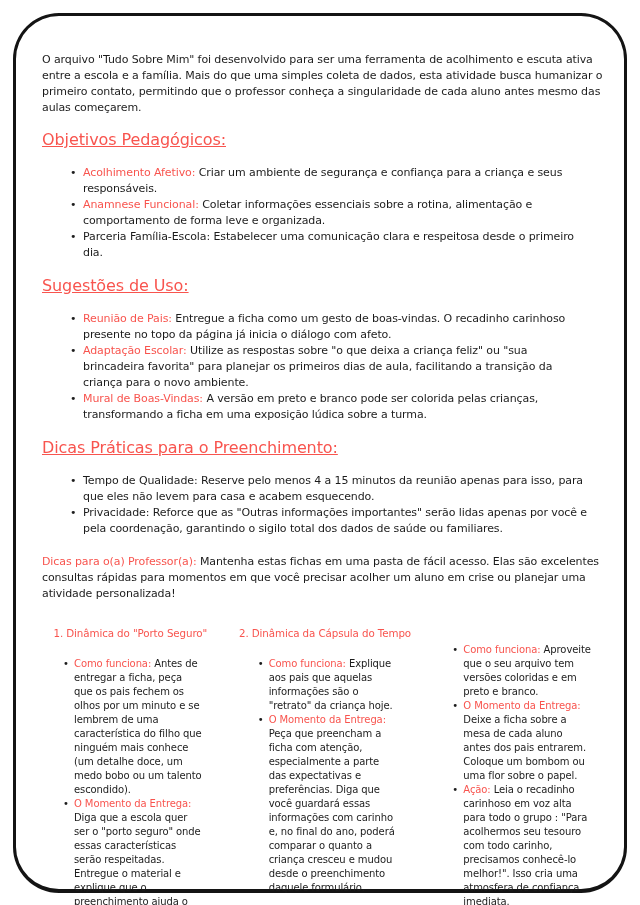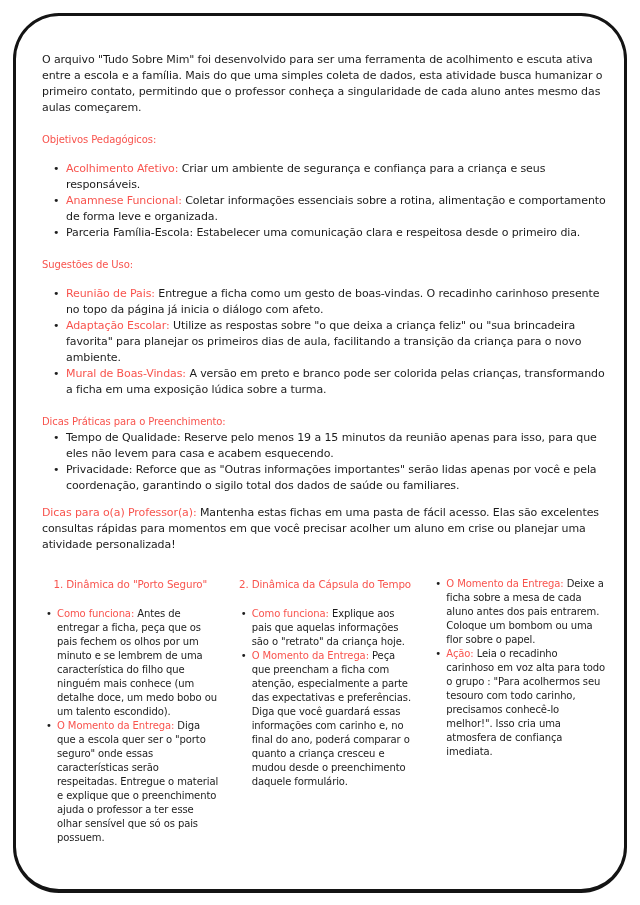--- a/index.html
+++ b/index.html
@@ -29,27 +29,28 @@
     position:absolute;
     left:42px;right:32px;top:52px;
     font-size:11px;
     line-height:16px;
     letter-spacing:-0.1px;
   }
   p{margin:0;}
   .intro{margin-bottom:12px;}
   .heading{
     color:var(--accent);
-    font-size:10px;
+    font-size:16px;
     font-weight:400;
     margin:16px 0 13px 0;
+    text-decoration:underline;
   }
   .heading.tight{margin-bottom:0;}
   ul.list{
-    margin:0;
+    margin:17px;
     padding:0 0 0 24px;
     list-style:none;
   }
   ul.list li{
     position:relative;
     padding-left:0;
   }
   ul.list li::before{
     content:"•";
     position:absolute;
@@ -96,21 +97,21 @@
 
   <h3 class="heading">Sugestões de Uso:</h3>
   <ul class="list">
     <li><span class="lead">Reunião de Pais:</span><span>Entregue a ficha como um gesto de boas-vindas. O recadinho carinhoso presente no topo da página já inicia o diálogo com afeto.</span></li>
     <li><span class="lead">Adaptação Escolar:</span><span>Utilize as respostas sobre "o que deixa a criança feliz" ou "sua brincadeira favorita" para planejar os primeiros dias de aula, facilitando a transição da criança para o novo ambiente.</span></li>
     <li><span class="lead">Mural de Boas-Vindas:</span><span>A versão em preto e branco pode ser colorida pelas crianças, transformando a ficha em uma exposição lúdica sobre a turma.</span></li>
   </ul>
 
   <h3 class="heading tight">Dicas Práticas para o Preenchimento:</h3>
   <ul class="list">
-    <li><span class="lead"></span><span>Tempo de Qualidade: Reserve pelo menos 19 a 15 minutos da reunião apenas para isso, para que eles não levem para casa e acabem esquecendo.</span></li>
+    <li><span class="lead"></span><span>Tempo de Qualidade: Reserve pelo menos 4 a 15 minutos da reunião apenas para isso, para que eles não levem para casa e acabem esquecendo.</span></li>
     <li><span class="lead"></span><span>Privacidade: Reforce que as "Outras informações importantes"  serão lidas apenas por você e pela coordenação, garantindo o sigilo total dos dados de saúde ou familiares.</span></li>
   </ul>
 
   <p class="para-lead"><span class="lead">Dicas para o(a) Professor(a):</span><span>Mantenha estas fichas em uma pasta de fácil acesso. Elas são excelentes consultas rápidas para momentos em que você precisar acolher um aluno em crise ou planejar uma atividade personalizada!</span></p>
 
 
   <div class="dinamicas">
 
     <div class="col">
       <h4 class="col-title">1. Dinâmica do "Porto Seguro"</h4>
@@ -123,19 +124,20 @@
     <div class="col">
       <h4 class="col-title">2. Dinâmica da Cápsula do Tempo</h4>
       <ul class="list">
         <li><span class="lead">Como funciona:</span><span>Explique aos pais que aquelas informações são o "retrato" da criança hoje.</span></li>
         <li><span class="lead">O Momento da Entrega:</span><span>Peça que preencham a ficha com atenção, especialmente a parte das expectativas e preferências. Diga que você guardará essas informações com carinho e, no final do ano, poderá comparar o quanto a criança cresceu e mudou desde o preenchimento daquele formulário.</span></li>
       </ul>
     </div>
 
     <div class="col">
       <ul class="list">
+        <li><span class="lead">Como funciona:</span><span>Aproveite que o seu arquivo tem versões coloridas e em preto e branco.</span></li>
         <li><span class="lead">O Momento da Entrega:</span><span>Deixe a ficha sobre a mesa de cada aluno antes dos pais entrarem. Coloque um bombom ou uma flor sobre o papel.</span></li>
         <li><span class="lead">Ação:</span><span>Leia o recadinho carinhoso em voz alta para todo o grupo : "Para acolhermos seu tesouro com todo carinho, precisamos conhecê-lo melhor!". Isso cria uma atmosfera de confiança imediata.</span></li>
       </ul>
     </div>
 
   </div>
 </div>
 
 </body></html>

